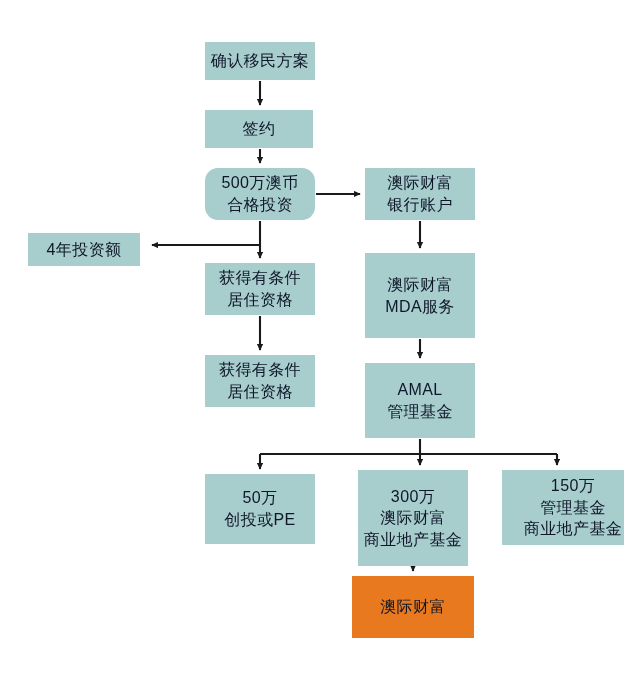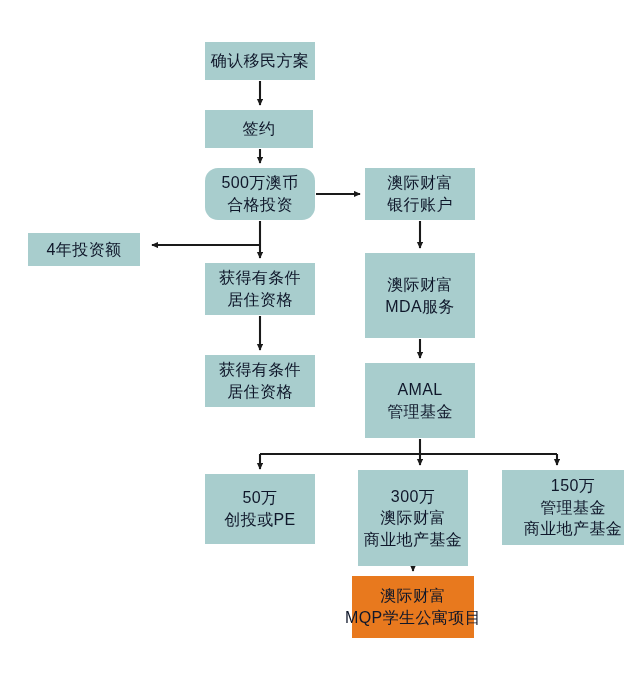--- a/index.html
+++ b/index.html
@@ -140,16 +140,15 @@
   </div>
 
   <div class="node teal" style="left:502px; top:470px; width:122px; height:75px;padding-left:20px;">
     <span class="ln">150万</span>
     <span class="ln">管理基金</span>
     <span class="ln">商业地产基金</span>
   </div>
 
   <div class="node orange" style="left:352px; top:576px; width:122px; height:62px;">
     <span class="ln">澳际财富</span>
-    <span class="ln">MQP学生公寓项目</span>
   </div>
 
 </div>
 
 </body></html>

